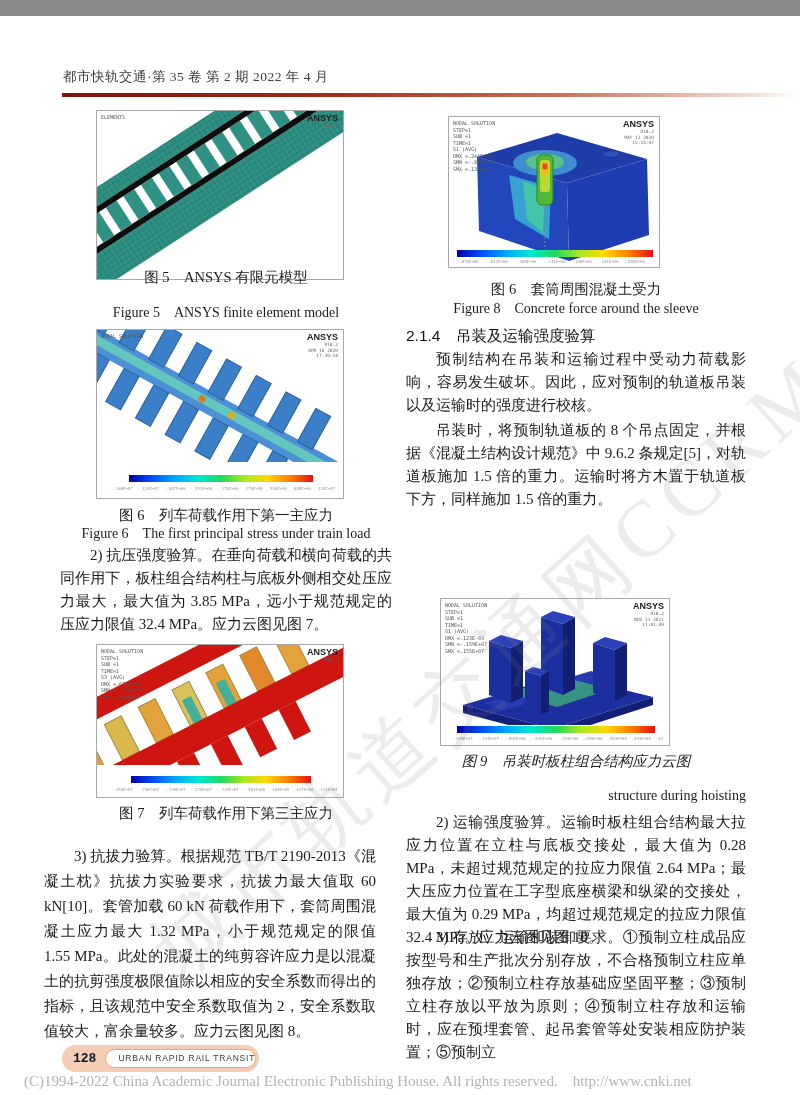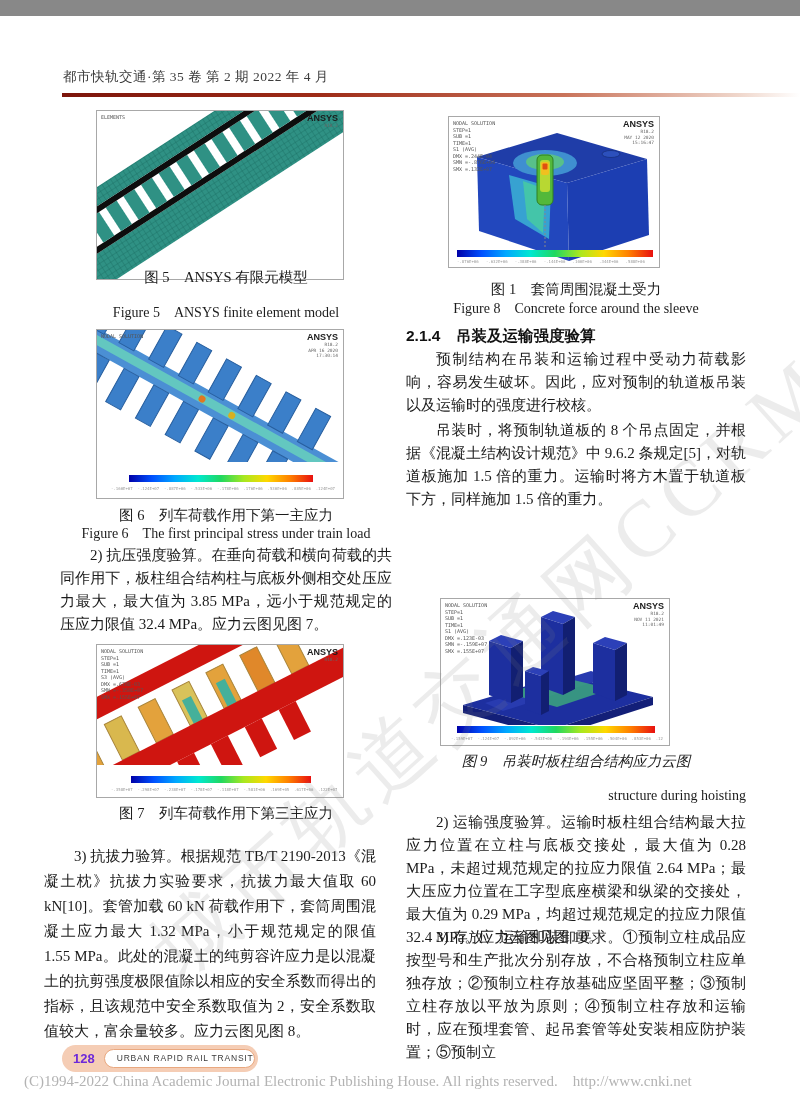--- a/index.html
+++ b/index.html
@@ -28,25 +28,25 @@
     background:linear-gradient(to right,#0000a8,#0050ff,#00a8ff,#00e8d0,#20d860,#a8e820,#ffd800,#ff8000,#e81010); }
   .fig-ticks { position:absolute; font-family:"DejaVu Sans Mono",monospace; font-size:4px; color:#999;
     white-space:pre; overflow:hidden; z-index:3; }
 
   .caption { position:absolute; text-align:center; font-size:14.5px; color:#1c1c1c; }
   .caption-en { position:absolute; text-align:center; font-size:14px; color:#1c1c1c; }
 
   .para { position:absolute; text-align:justify; text-indent:2em; font-size:15px; line-height:23px; color:#1b1b1b; }
   .para-lh25 { line-height:25px; }
   .section-heading { position:absolute; font-family:"Liberation Sans","DejaVu Sans",sans-serif;
-    font-weight:bold; font-size:15.5px; color:#111; }
+    font-weight:normal; font-size:15.5px; color:#111; }
 
   .footer-badge { position:absolute; left:62px; top:1029px; height:27px; z-index:4;
     background:#f5cdb5; border-radius:14px; display:flex; align-items:center; padding:0 3px 0 11px; }
-  .page-num { font-family:Liberation Sans, sans-serif; font-weight:bold; font-size:13px; color:#6d28d9; margin-right:9px; }
+  .page-num { font-family:Liberation Mono, monospace; font-weight:bold; font-size:13px; color:#0f172a; margin-right:9px; }
   .banner-pill { background:#ffffff; border:1.5px solid #e9a87f; border-radius:11px; padding:3px 0 4px 12px;
     font-family:"Liberation Sans",sans-serif; font-size:8.5px; letter-spacing:0.8px; color:#3a3a3a; }
   .copyright { position:absolute; left:24px; top:1057px; width:770px; font-size:15px; color:#b3b3b3; white-space:pre; }
 </style>
 </head>
 <body>
 
 <div class="page">
 
   <div class="header-text">都市快轨交通·第 35 卷  第 2 期  2022 年 4 月</div>
@@ -196,21 +196,21 @@
       <ellipse cx="162" cy="37" rx="9" ry="3.5" fill="#2c50bc" stroke="#16307e" stroke-width="0.8"></ellipse>
       <rect x="88" y="38" width="16" height="50" rx="5" fill="#53b83a" stroke="#2e7f22" stroke-width="1"></rect>
       <rect x="91" y="43" width="10" height="32" rx="3" fill="#b8d832"></rect>
       <rect x="92" y="45" width="8" height="13" rx="2" fill="#f0c020"></rect>
       <rect x="93.5" y="46.5" width="5" height="6" rx="1" fill="#e05010"></rect>
       <line x1="96" y1="88" x2="96" y2="130" stroke="#888" stroke-width="1" stroke-dasharray="2,2"></line>
     </svg>
     <div class="rainbow" style="left:8px; bottom:10px; width:196px;"></div>
     <div class="fig-ticks" style="left:8px; bottom:3px; width:196px;">-.876E+06   -.632E+06   -.388E+06   -.144E+06   .100E+06   .344E+06   .588E+06   .832E+06   .108E+07   .132E+07</div>
   </div>
-  <div class="caption" style="left:406px; top:264px; width:340px;">图 1　套筒周围混凝土受力</div>
+  <div class="caption" style="left:406px; top:264px; width:340px;">图 6　套筒周围混凝土受力</div>
   <div class="caption-en" style="left:406px; top:284px; width:340px;">Figure 8　Concrete force around the sleeve</div>
 
   <div class="section-heading" style="left:406px; top:310px;">2.1.4　吊装及运输强度验算</div>
   <div class="para" style="left:406px; top:332px; width:340px;">预制结构在吊装和运输过程中受动力荷载影响，容易发生破坏。因此，应对预制的轨道板吊装以及运输时的强度进行校核。</div>
   <div class="para" style="left:406px; top:403px; width:340px;">吊装时，将预制轨道板的 8 个吊点固定，并根据《混凝土结构设计规范》中 9.6.2 条规定[5]，对轨道板施加 1.5 倍的重力。运输时将方木置于轨道板下方，同样施加 1.5 倍的重力。</div>
 
   <div class="figure-box" style="left:440px; top:582px; width:230px; height:148px;">
     <div class="fig-meta">NODAL SOLUTION
 STEP=1
 SUB =1

